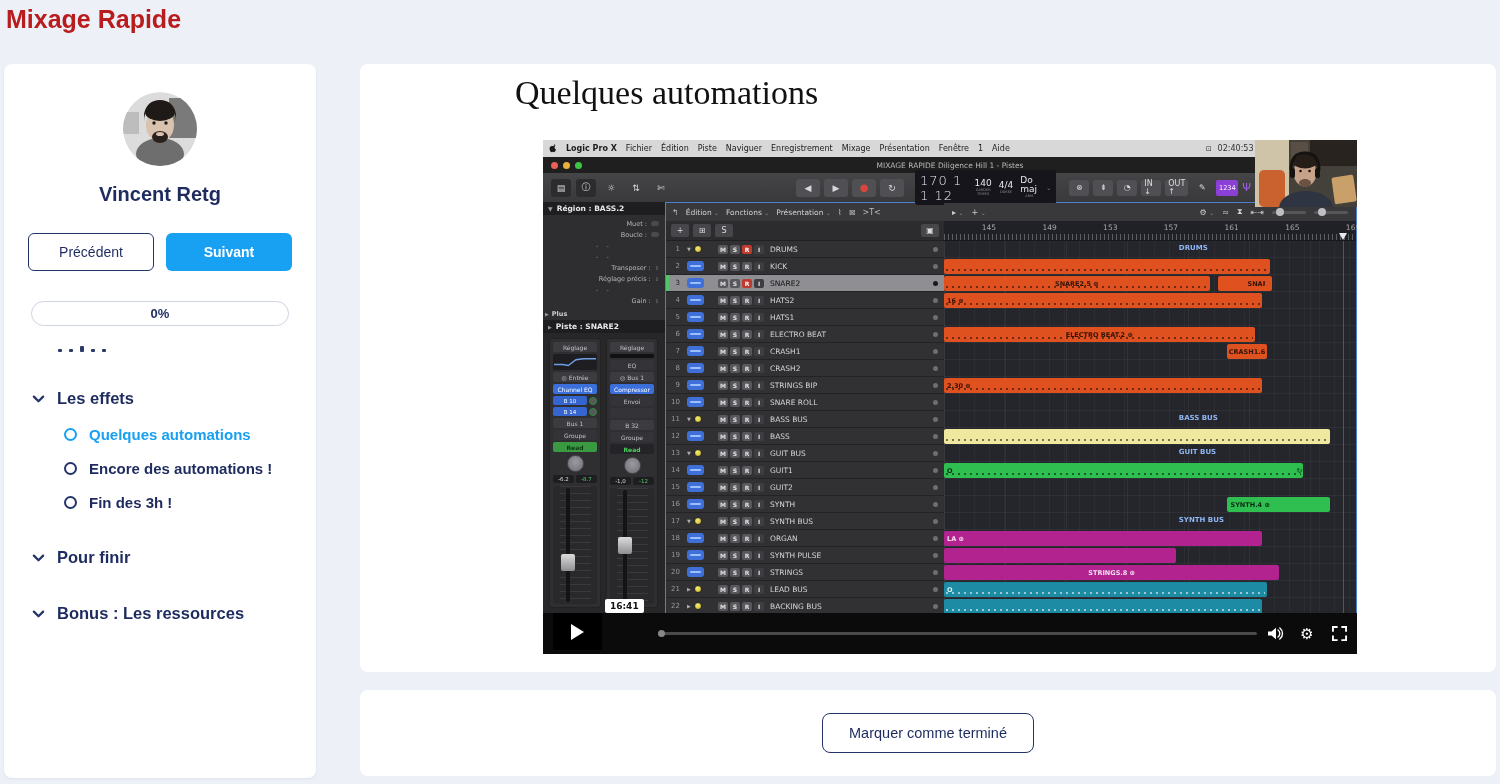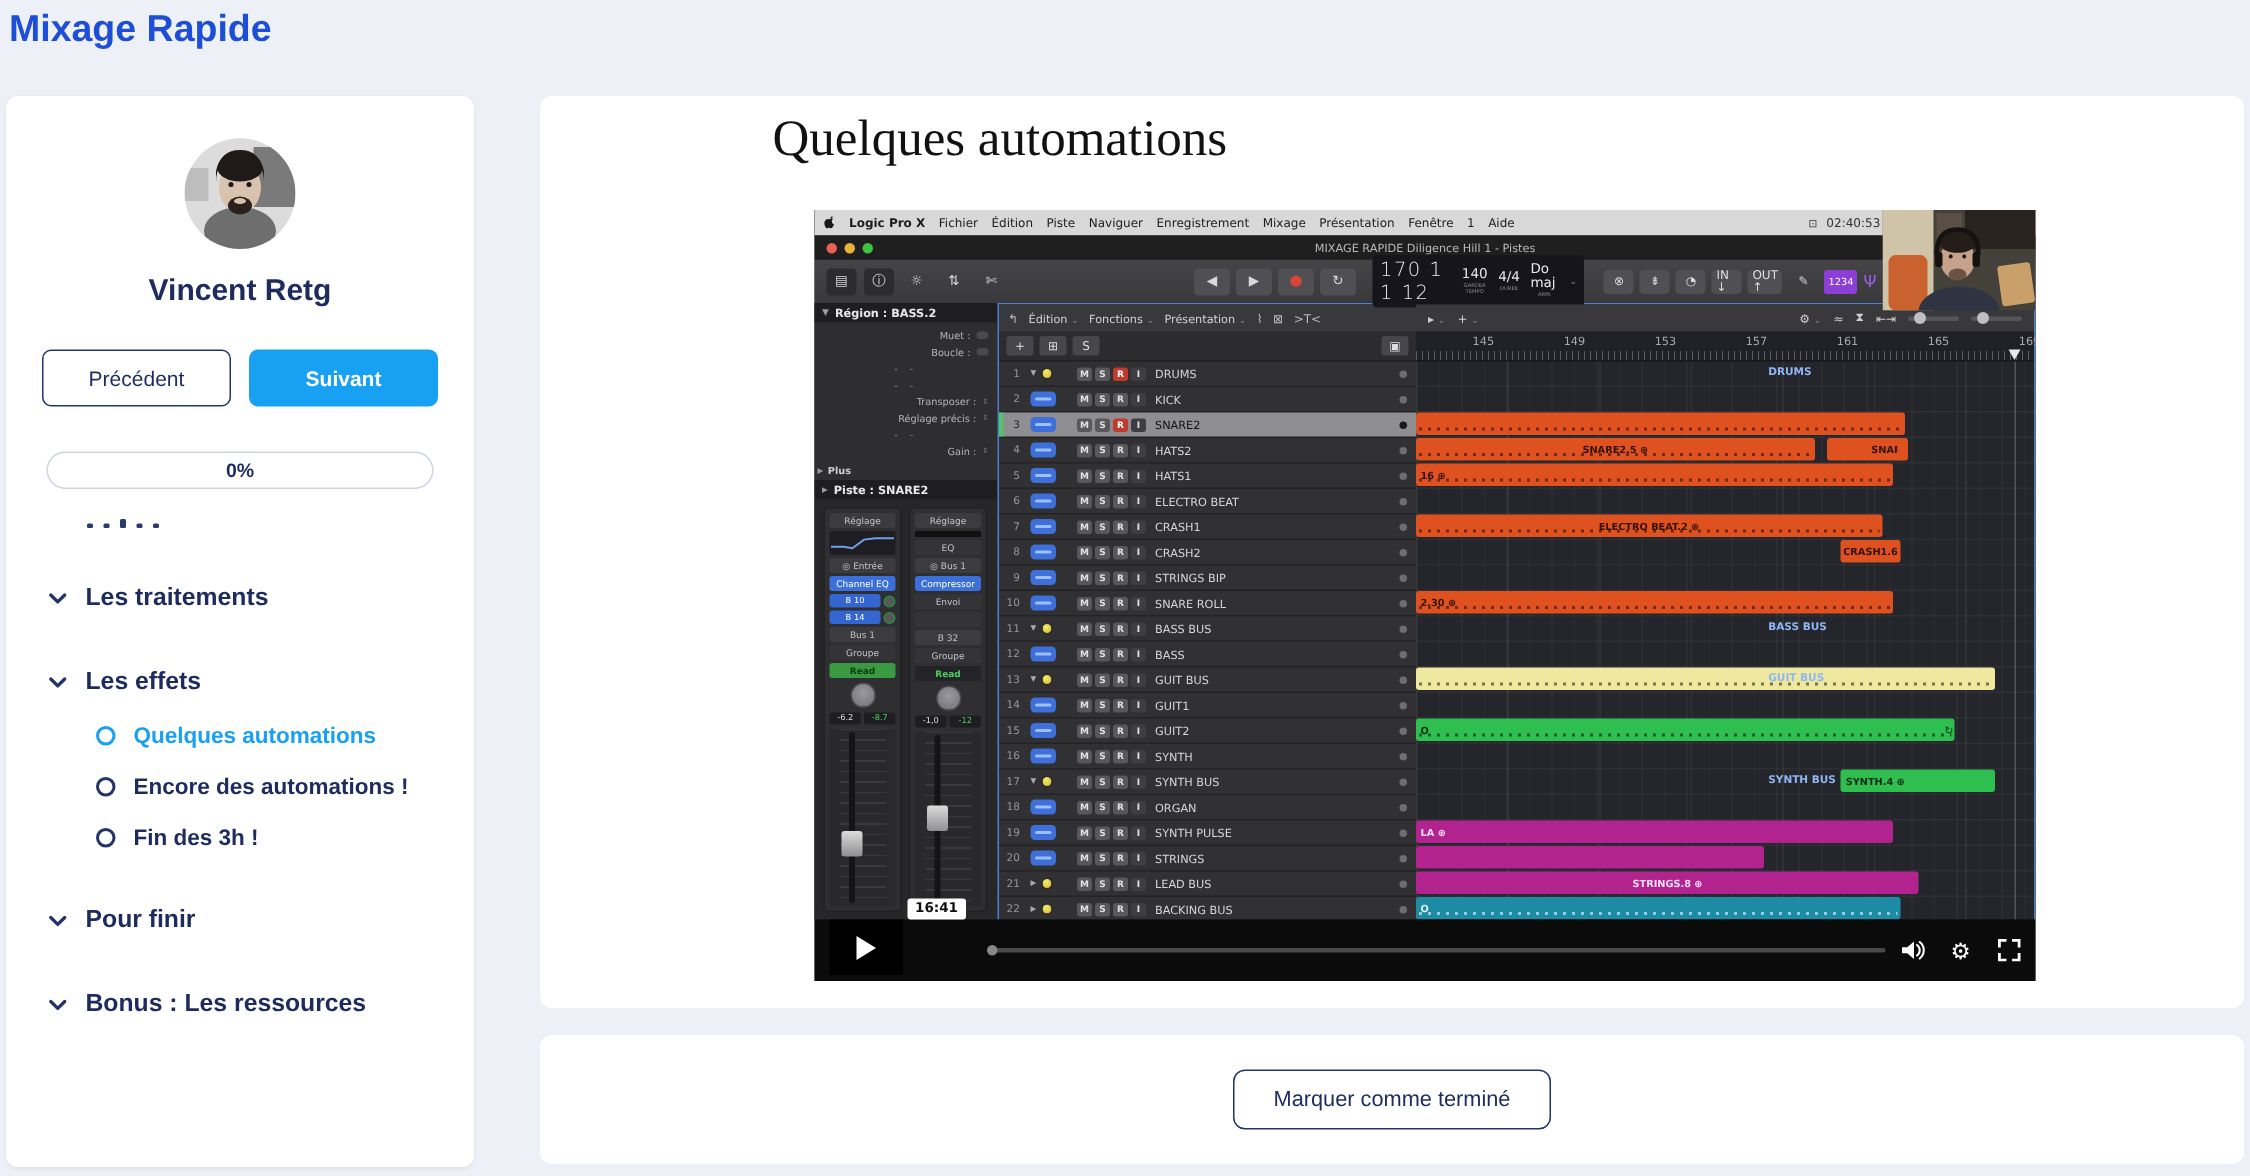--- a/index.html
+++ b/index.html
@@ -1,21 +1,21 @@
 <!DOCTYPE html>
 <html><head>
 <meta charset="utf-8">
 <style>
   * { margin:0; padding:0; box-sizing:border-box; }
   html,body { width:1500px; height:784px; }
   body { font-family:"Liberation Sans", sans-serif; background:#edf0f7; position:relative; overflow:hidden; }
   .page { position:absolute; inset:0; }
 
   
-  .app-title { position:absolute; left:6px; top:5px; font-size:25px; font-weight:bold; color:#1d4ed8; }
+  .app-title { position:absolute; left:6px; top:5px; font-size:25px; font-weight:bold; color:#b91c1c; }
 
   
   .sidebar { position:absolute; left:4px; top:64px; width:312px; height:714px; background:#fff; border-radius:8px; box-shadow:0 1px 3px rgba(30,40,90,.07); }
   .avatar { width:74px; height:74px; border-radius:50%; overflow:hidden; margin:28px auto 0; display:block; }
   .instructor { text-align:center; margin-top:17px; font-size:20px; font-weight:bold; color:#1d2b5f; }
   .btnrow { display:flex; gap:12px; justify-content:center; margin-top:27px; }
   .btn-prev { width:126px; height:38px; background:#fff; border:1px solid #24346b; border-radius:6px; color:#1d2b5f; font-size:14px; font-weight:500; cursor:pointer; font-family:inherit; }
   .btn-next { width:126px; height:38px; background:#18a0f2; border:none; border-radius:6px; color:#fff; font-size:14px; font-weight:bold; cursor:pointer; font-family:inherit; }
   .progress-pill { margin:30px 27px 0; height:25px; border:1px solid #cdd3e1; border-radius:13px; display:flex; align-items:center; justify-content:center; font-size:13px; font-weight:bold; color:#1d2b5f; }
   .nav { position:relative; margin:14px 20px 0 28px; height:450px; overflow:hidden; }
@@ -145,21 +145,21 @@
   .arrtools .zslider i { position:absolute; left:4px; top:-3px; width:8px; height:8px; background:#bfbfc3; border-radius:50%; }
   .ruler { height:20px; background:#202126; position:relative; flex:0 0 20px; border-bottom:1px solid #17181c; }
   .ruler .tick { position:absolute; top:2px; font-size:7.5px; color:#a8a8ae; transform:translateX(-50%); }
   .ruler .microticks { position:absolute; left:0; right:0; bottom:0; height:6px;
       background:repeating-linear-gradient(90deg, rgba(255,255,255,.28) 0 1px, transparent 1px 4px); }
   .ruler .phead { position:absolute; top:12px; width:0; height:0; border-left:4px solid transparent; border-right:4px solid transparent; border-top:7px solid #e8e8ee; transform:translateX(-50%); }
   .arows { flex:1; position:relative; overflow:hidden;
       background-image:repeating-linear-gradient(90deg, rgba(255,255,255,.055) 0 1px, transparent 1px 61px),
                        repeating-linear-gradient(90deg, rgba(255,255,255,.03) 0 1px, transparent 1px 15px); }
   .arow { height:17px; border-bottom:1px solid rgba(255,255,255,.045); position:relative; }
-  .reg { position:absolute; top:17px; height:15px; border-radius:2px; font-size:6.5px; font-weight:bold; color:rgba(0,0,0,.78); display:flex; align-items:center; padding:0 3px; overflow:hidden; white-space:nowrap; }
+  .reg { position:absolute; top:1px; height:15px; border-radius:2px; font-size:6.5px; font-weight:bold; color:rgba(0,0,0,.78); display:flex; align-items:center; padding:0 3px; overflow:hidden; white-space:nowrap; }
   .reg.alignc { justify-content:center; }
   .reg .endic { position:absolute; right:1px; color:rgba(0,0,0,.6); font-size:7px; }
   .reg.wave::after { content:""; position:absolute; left:2px; right:2px; bottom:3px; height:2px;
       background:repeating-linear-gradient(90deg, rgba(0,0,0,.5) 0 2px, transparent 2px 6px); }
   .c-orange { background:#e05120; } .c-yellow { background:#efe9a0; } .c-green { background:#2fbf51; }
   .c-magenta { background:#b2238f; color:rgba(255,255,255,.85); } .c-teal { background:#1e8ba4; color:rgba(255,255,255,.85); }
   .c-magenta.wave::after, .c-teal.wave::after { background:repeating-linear-gradient(90deg, rgba(255,255,255,.55) 0 2px, transparent 2px 6px); }
   .buslabel { position:absolute; top:3px; font-size:7px; font-weight:bold; color:#8fb6f5; }
   .arr .vline { position:absolute; top:38px; bottom:0; left:96.9%; width:1px; background:rgba(255,255,255,.22); }
 
@@ -209,26 +209,20 @@
     </div>
     <nav class="nav">
       <div class="clipped-item">
         <i></i>
           <i></i>
           <i class="tall"></i>
           <i></i>
           <i></i>
       </div>
       <div id="nav-list">
-          <div class="nav-sec">
-            <svg class="chev" viewBox="0 0 14 14">
-              <path d="M2 5l5 5 5-5" fill="none" stroke="#24346b" stroke-width="2.4" stroke-linecap="round" stroke-linejoin="round"></path>
-            </svg>
-            <span class="lbl">Les traitements</span>
-          </div>
           <div class="nav-sec">
             <svg class="chev" viewBox="0 0 14 14">
               <path d="M2 5l5 5 5-5" fill="none" stroke="#24346b" stroke-width="2.4" stroke-linecap="round" stroke-linejoin="round"></path>
             </svg>
             <span class="lbl">Les effets</span>
           </div>
           <div class="nav-sub">
             <div class="nav-subitem active">
               <span class="ring"></span>
               <span class="slbl">Quelques automations</span>

